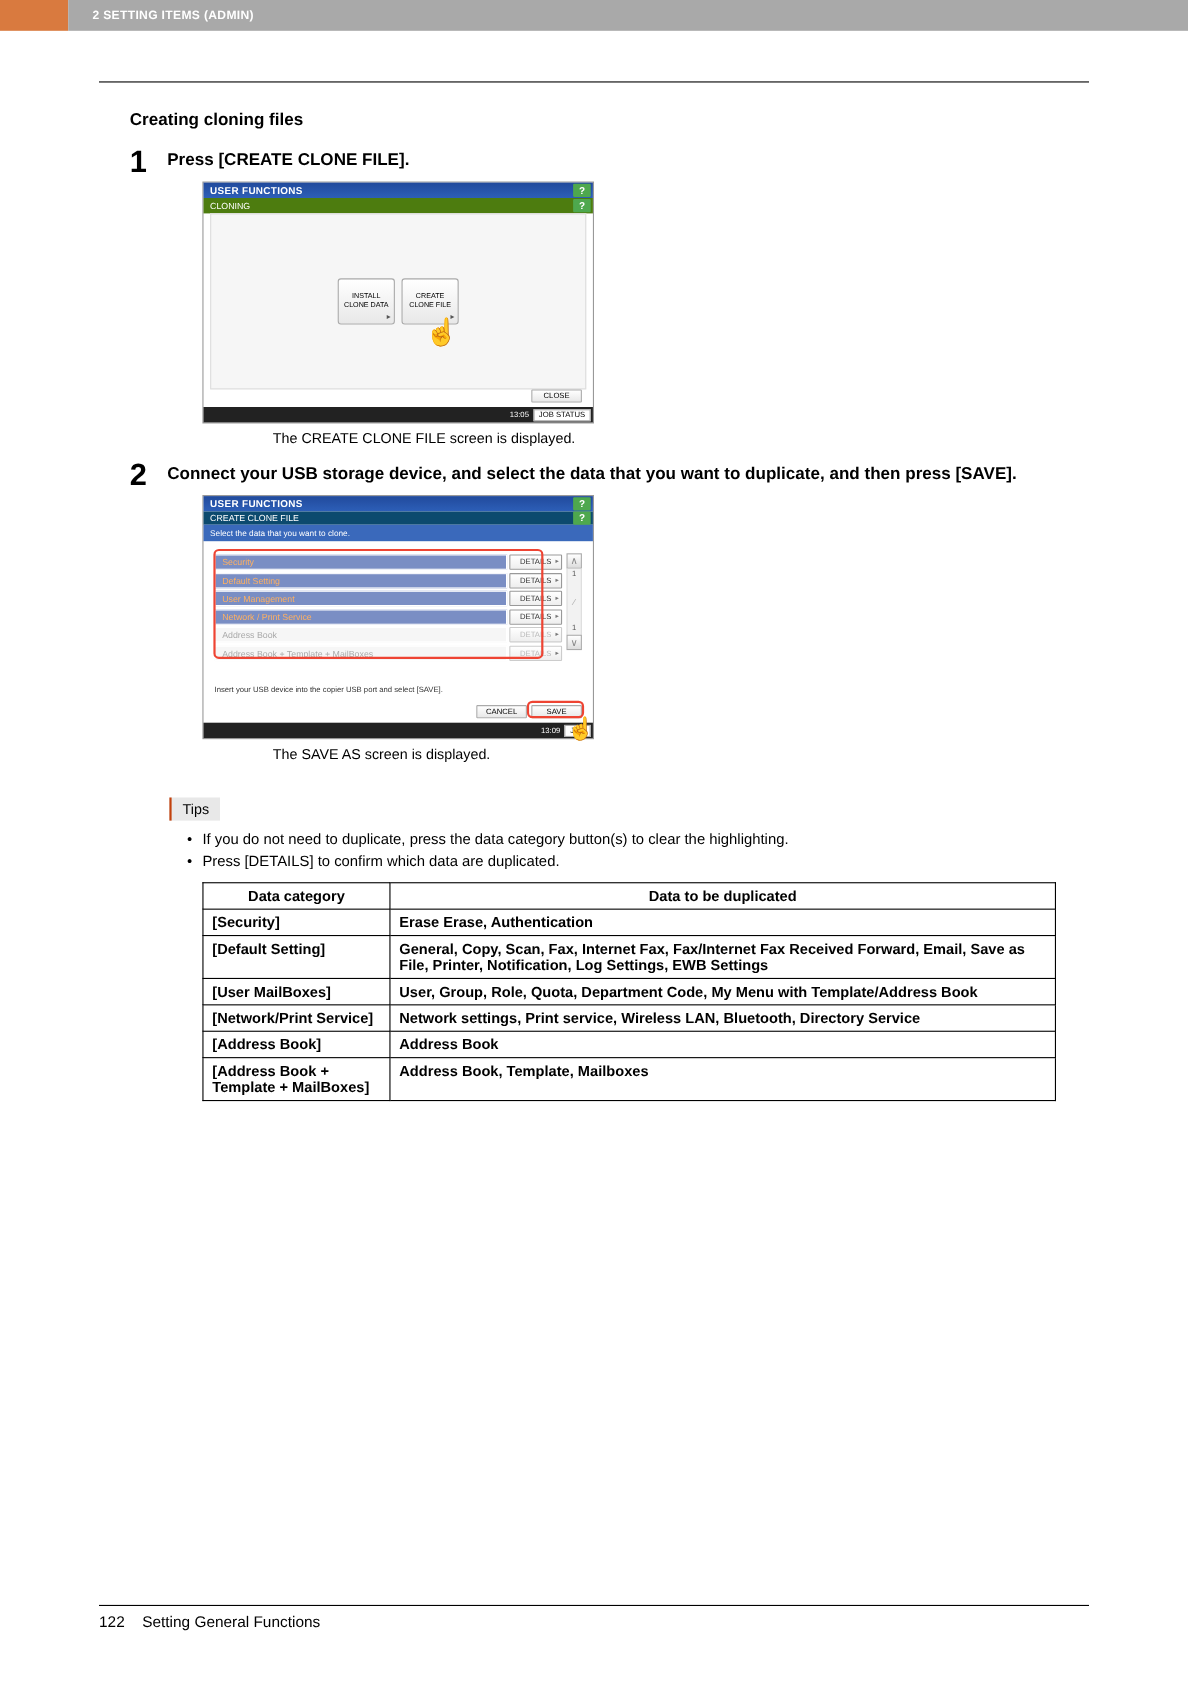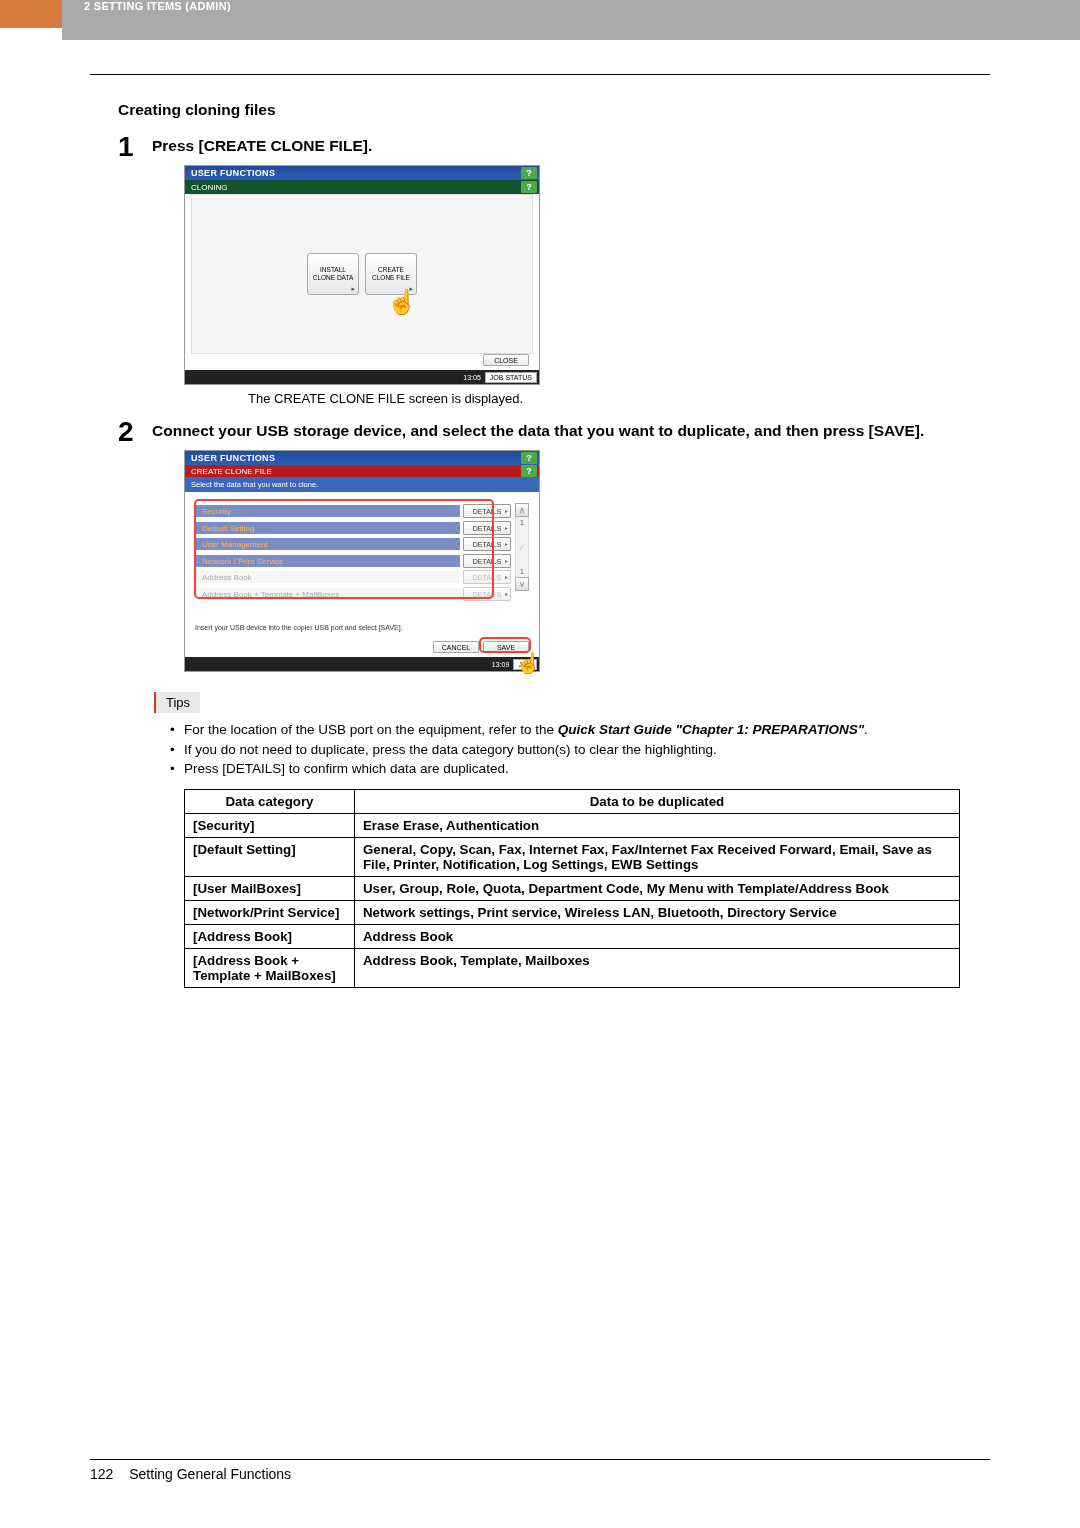--- a/index.html
+++ b/index.html
@@ -1,47 +1,47 @@
 <!DOCTYPE html>
 <html><head>
 <meta charset="utf-8">
 <style>
   * { box-sizing: border-box; margin: 0; padding: 0; }
   body { font-family: Arial, Helvetica, sans-serif; font-size: 13px; color: #000; background: #fff; }
   .page { width: 1080px; margin: 0 auto; position: relative; min-height: 1528px; }
   .orange-tab { position: absolute; top: 0; left: 0; width: 62px; height: 28px; background: #d97a3f; }
-  .gray-bar { position: absolute; top: 0; left: 62px; right: 0; height: 40px; background: #a9a9a9; display: flex; align-items: flex-start; padding-left: 22px; color: #fff; font-size: 11px; font-weight: bold; letter-spacing: 0.3px; }
+  .gray-bar { position: absolute; top: 0; left: 62px; right: 0; height: 28px; background: #a9a9a9; display: flex; align-items: center; padding-left: 22px; color: #fff; font-size: 11px; font-weight: bold; letter-spacing: 0.3px; }
   .content { padding: 74px 90px 0 90px; }
   .hr-top { border: none; border-top: 1px solid #000; margin-bottom: 26px; }
   .section-title { font-weight: bold; font-size: 15.5px; margin-left: 28px; margin-bottom: 14px; }
   .step { display: flex; align-items: flex-start; margin-left: 28px; margin-bottom: 2px; }
   .step-num { font-size: 28px; font-weight: bold; line-height: 1; width: 34px; flex-shrink: 0; }
   .step-text { font-weight: bold; font-size: 15.5px; padding-top: 4px; flex: 1; }
   .screenshot { margin-left: 94px; }
   
   .ss1 { width: 356px; height: 220px; background: #fff; border: 1px solid #999; position: relative; margin-top: 4px; }
   .ss-topbar { height: 14px; background: linear-gradient(#214a9c,#2d5fb8); display: flex; align-items: center; justify-content: space-between; padding: 0 2px; }
   .ss-topbar-title { color: #fff; font-weight: bold; font-size: 9px; letter-spacing: 0.3px; padding-left: 4px; }
   .ss-help { width: 16px; height: 12px; background: #4ea84e; color: #fff; font-size: 9px; font-weight: bold; text-align: center; line-height: 12px; border-radius: 1px; }
-  .ss-sub { height: 14px; background: #14532d; display: flex; align-items: center; justify-content: space-between; padding: 0 2px 0 6px; color: #fff; font-size: 8px; }
+  .ss-sub { height: 14px; background: #4d7c0f; display: flex; align-items: center; justify-content: space-between; padding: 0 2px 0 6px; color: #fff; font-size: 8px; }
   .ss-body { position: absolute; top: 28px; left: 6px; right: 6px; bottom: 30px; background: #f6f6f6; border: 1px solid #ddd; }
   .ss-btnrow { position: absolute; top: 50%; left: 50%; transform: translate(-50%,-50%); display: flex; gap: 6px; }
   .ss-bigbtn { width: 52px; height: 42px; background: linear-gradient(#fff,#e8e8e8); border: 1px solid #aaa; border-radius: 3px; font-size: 6.5px; text-align: center; display: flex; flex-direction: column; justify-content: center; line-height: 1.2; position: relative; }
   .ss-bigbtn .arrow { position:absolute; bottom:1px; right:3px; font-size:7px; color:#555;}
   .ss-close { position: absolute; bottom: 18px; right: 10px; width: 46px; height: 12px; background: linear-gradient(#fff,#e8e8e8); border: 1px solid #aaa; font-size: 7px; text-align: center; line-height: 12px; border-radius: 1px; }
   .ss-statusbar { position: absolute; bottom: 0; left: 0; right: 0; height: 14px; background: #222; display: flex; align-items: center; justify-content: flex-end; padding-right: 2px; gap: 4px; }
   .ss-time { color: #fff; font-size: 7px; }
   .ss-jobstatus { background: #fff; font-size: 7px; padding: 0 4px; border: 1px solid #aaa; line-height: 9px;}
   .hand { position: absolute; font-size: 24px; color: #000; pointer-events: none; }
   .hand1 { top: 122px; left: 202px; }
   .hand2 { bottom: -4px; right: -2px; font-size:20px;}
   .caption { margin-left: 64px; font-size: 13px; margin-top: 6px; margin-bottom: 12px; }
   
   .ss2 { width: 356px; height: 222px; background: #fff; border: 1px solid #999; position: relative; margin-top: 4px; }
-  .ss2-title { background:#b91c1c; height:12px; color:#fff; font-size:8px; padding-left:6px; display:flex;align-items:center; justify-content:space-between; padding-right:2px;}
+  .ss2-title { background:#0c4a6e; height:12px; color:#fff; font-size:8px; padding-left:6px; display:flex;align-items:center; justify-content:space-between; padding-right:2px;}
   .ss2-instr { color:#fff; font-size:7.5px; padding:3px 6px; background:#3a69bb; }
   .ss2-body { position:absolute; top:52px; left:10px; right:10px; bottom:36px; }
   .clone-row { display:flex; height:16px; align-items:center; margin-bottom:0.5px; }
   .clone-label { flex:1; font-size:8px; color:#fff; background:#7a8ec4; padding:0 6px; height:14px; line-height:14px; border:1px solid #fff; }
   .clone-row.orange .clone-label { color:#ffb060; }
   .clone-details { width:48px; height:14px; background:linear-gradient(#fff,#eee); border:1px solid #999; font-size:7px; text-align:center; line-height:13px; color:#333; margin-left:2px; border-radius:1px; position:relative;}
   .clone-details .arrow{position:absolute;bottom:-1px;right:2px;font-size:6px;color:#777;}
   .clone-details.dim { color:#bbb; border-color:#ccc; }
   .clone-label.dim { background:#f6f6f6; color:#aaa; }
   .scrollbar2 { position:absolute; right:0; top:0; bottom:0; width:14px; }
@@ -184,27 +184,25 @@
           <div class="cs-btn">SAVE</div>
         </div>
         <div class="ss-statusbar">
           <span class="ss-time">13:09</span>
           <span class="ss-jobstatus">JOB</span>
         </div>
         <div class="red-rect red1"></div>
         <div class="red-rect red2"></div>
         <span class="hand hand2">☝</span>
       </div>
+      <div class="caption">The SAVE AS screen is displayed.</div>
     </div>
 
     <div class="tips-box">Tips</div>
     <ul class="tips-list">
-      <li>
-        <span>For the location of the USB port on the equipment, refer to the </span><span class="bi">Quick Start Guide "Chapter 1: PREPARATIONS"</span><span>.</span>
-      </li>
       <li>If you do not need to duplicate, press the data category button(s) to clear the highlighting.</li>
       <li>Press [DETAILS] to confirm which data are duplicated.</li>
     </ul>
 
     <table class="data-table">
       <thead>
         <tr>
           <th>Data category</th>
           <th>Data to be duplicated</th>
         </tr>

